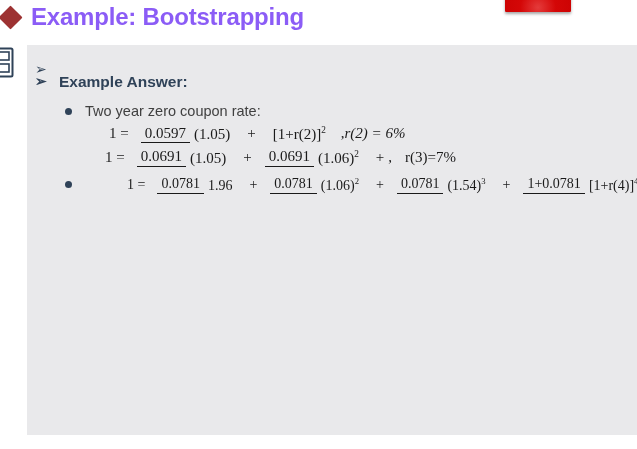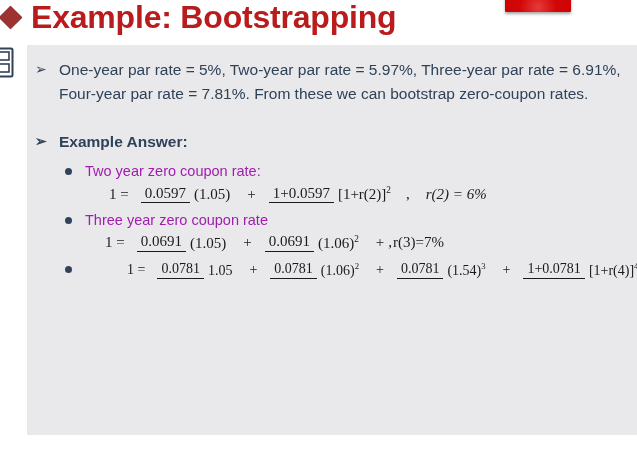--- a/index.html
+++ b/index.html
@@ -40,22 +40,22 @@
     width: 17px;
     height: 17px;
     background: #9d3232;
     transform: rotate(45deg);
     margin-left: 2px;
     margin-right: 12px;
     border-radius: 1px;
     flex: none;
   }
   .title-text {
-    color: #b91c1c;
-    font-size: 32px;
+    color: #8b5cf6;
+    font-size: 24px;
     font-weight: bold;
     letter-spacing: -0.2px;
     white-space: nowrap;
   }
 
   
   .edge-icon {
     position: absolute;
     left: -6px;
     top: 47px;
@@ -95,21 +95,21 @@
   .answer-head {
     margin-top: 25px;
     font-weight: bold;
     font-size: 15.5px;
   }
 
   .level2 {
     position: relative;
     padding-left: 58px;
     font-size: 14.5px;
-    color: #a21caf;
+    color: #404040;
     margin-top: 9px;
   }
   .level2 > .dot-marker {
     position: absolute;
     left: 38px;
     top: 5px;
     width: 7px;
     height: 7px;
     border-radius: 50%;
     background: #2f4258;
@@ -147,25 +147,24 @@
   .frac .den {
     padding: 1px 4px 0 4px;
     line-height: 1.12;
   }
   sup.ex {
     font-size: 0.62em;
     vertical-align: super;
     line-height: 0;
   }
   .res {
-    margin-left: 16px;
     font-style: italic;
   }
   .res-upright {
-    margin-left: 1px;
+    margin-left: 13px;
     font-style: normal;
     font-family: Liberation Serif, serif;
   }
   .comma { margin-left: 1px; }
 </style>
 </head>
 <body>
 
 <div class="top-red-banner"></div>
 
@@ -179,75 +178,69 @@
     <rect x="1.5" y="1.5" width="17" height="28" rx="1.5" fill="#ffffff" stroke="#2f4258" stroke-width="2"></rect>
     <rect x="5" y="5" width="10" height="8" fill="none" stroke="#2f4258" stroke-width="1.6"></rect>
     <rect x="5" y="17" width="10" height="8" fill="none" stroke="#2f4258" stroke-width="1.6"></rect>
   </svg>
 </div>
 
 <div class="content-panel">
 
   <div class="level1 para-block">
     <span class="arrow-marker">➢</span>
-    <span>One-year par rate = 5%, Two-year par rate = 5.97%, Three-year par rate = 6.91%, Four-year par rate = 7.81%. From these we can bootstrap zero-coupon rates.</span>
   </div>
 
   <div class="level1 answer-head">
     <span class="arrow-marker">➢</span>
     <span>Example Answer:</span>
   </div>
 
   <div class="level2">
     <span class="dot-marker"></span>
     <span>Two year zero coupon rate:</span>
   </div>
   <div class="equation eq1">
     <span class="eq-lead">1 =</span>
     <span class="frac">
       <span class="num">0.0597</span>
       <span class="den">(1.05)</span>
     </span>
     <span class="op">+</span>
     <span class="frac">
-      <span class="num">1+0.0597</span>
       <span class="den"><span>[1+r(2)]</span><sup class="ex">2</sup></span>
     </span>
     <span class="comma">,</span>
     <span class="res">r(2) = 6%</span>
   </div>
 
+  <div class="equation eq2">
+    <span class="eq-lead">1 =</span>
+    <span class="frac">
+      <span class="num">0.0691</span>
+      <span class="den">(1.05)</span>
+    </span>
+    <span class="op">+</span>
+    <span class="frac">
+      <span class="num">0.0691</span>
+      <span class="den"><span>(1.06)</span><sup class="ex">2</sup></span>
+    </span>
+    <span class="op">+</span>
+    <span class="comma">,</span>
+    <span class="res-upright">r(3)=7%</span>
+  </div>
+
   <div class="level2">
     <span class="dot-marker"></span>
-    <span>Three year zero coupon rate</span>
-  </div>
-  <div class="equation eq2">
-    <span class="eq-lead">1 =</span>
-    <span class="frac">
-      <span class="num">0.0691</span>
-      <span class="den">(1.05)</span>
-    </span>
-    <span class="op">+</span>
-    <span class="frac">
-      <span class="num">0.0691</span>
-      <span class="den"><span>(1.06)</span><sup class="ex">2</sup></span>
-    </span>
-    <span class="op">+</span>
-    <span class="comma">,</span>
-    <span class="res-upright">r(3)=7%</span>
-  </div>
-
-  <div class="level2">
-    <span class="dot-marker"></span>
   </div>
   <div class="equation eq3">
     <span class="eq-lead">1 =</span>
     <span class="frac">
       <span class="num">0.0781</span>
-      <span class="den">1.05</span>
+      <span class="den">1.96</span>
     </span>
     <span class="op">+</span>
     <span class="frac">
       <span class="num">0.0781</span>
       <span class="den"><span>(1.06)</span><sup class="ex">2</sup></span>
     </span>
     <span class="op">+</span>
     <span class="frac">
       <span class="num">0.0781</span>
       <span class="den"><span>(1.54)</span><sup class="ex">3</sup></span>

